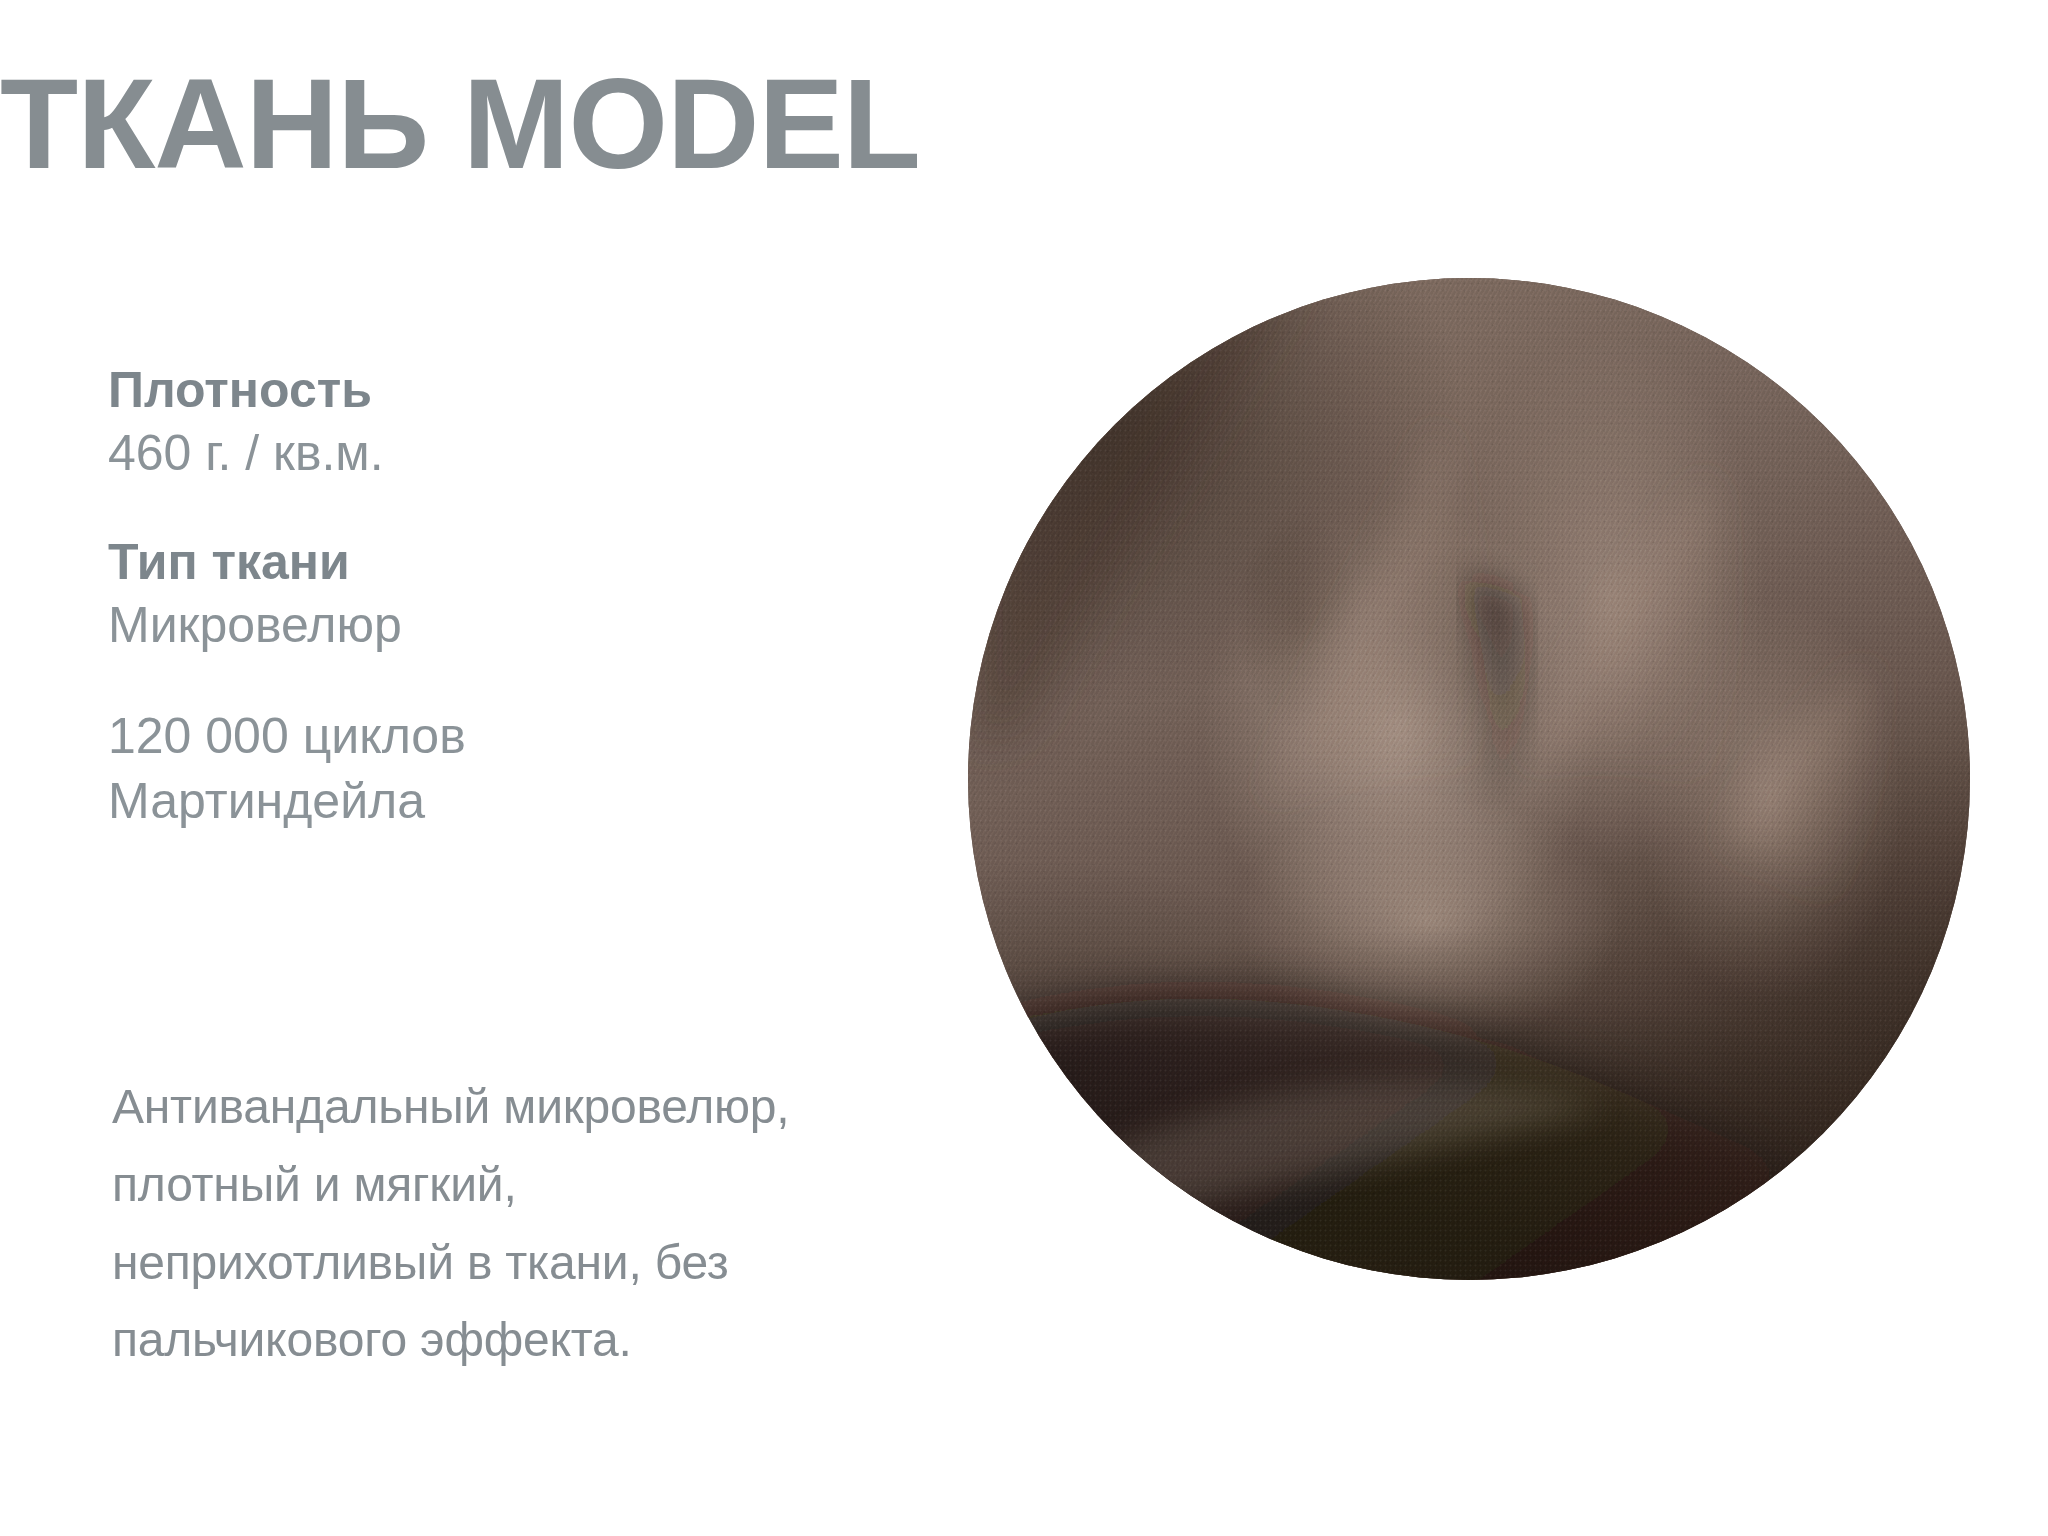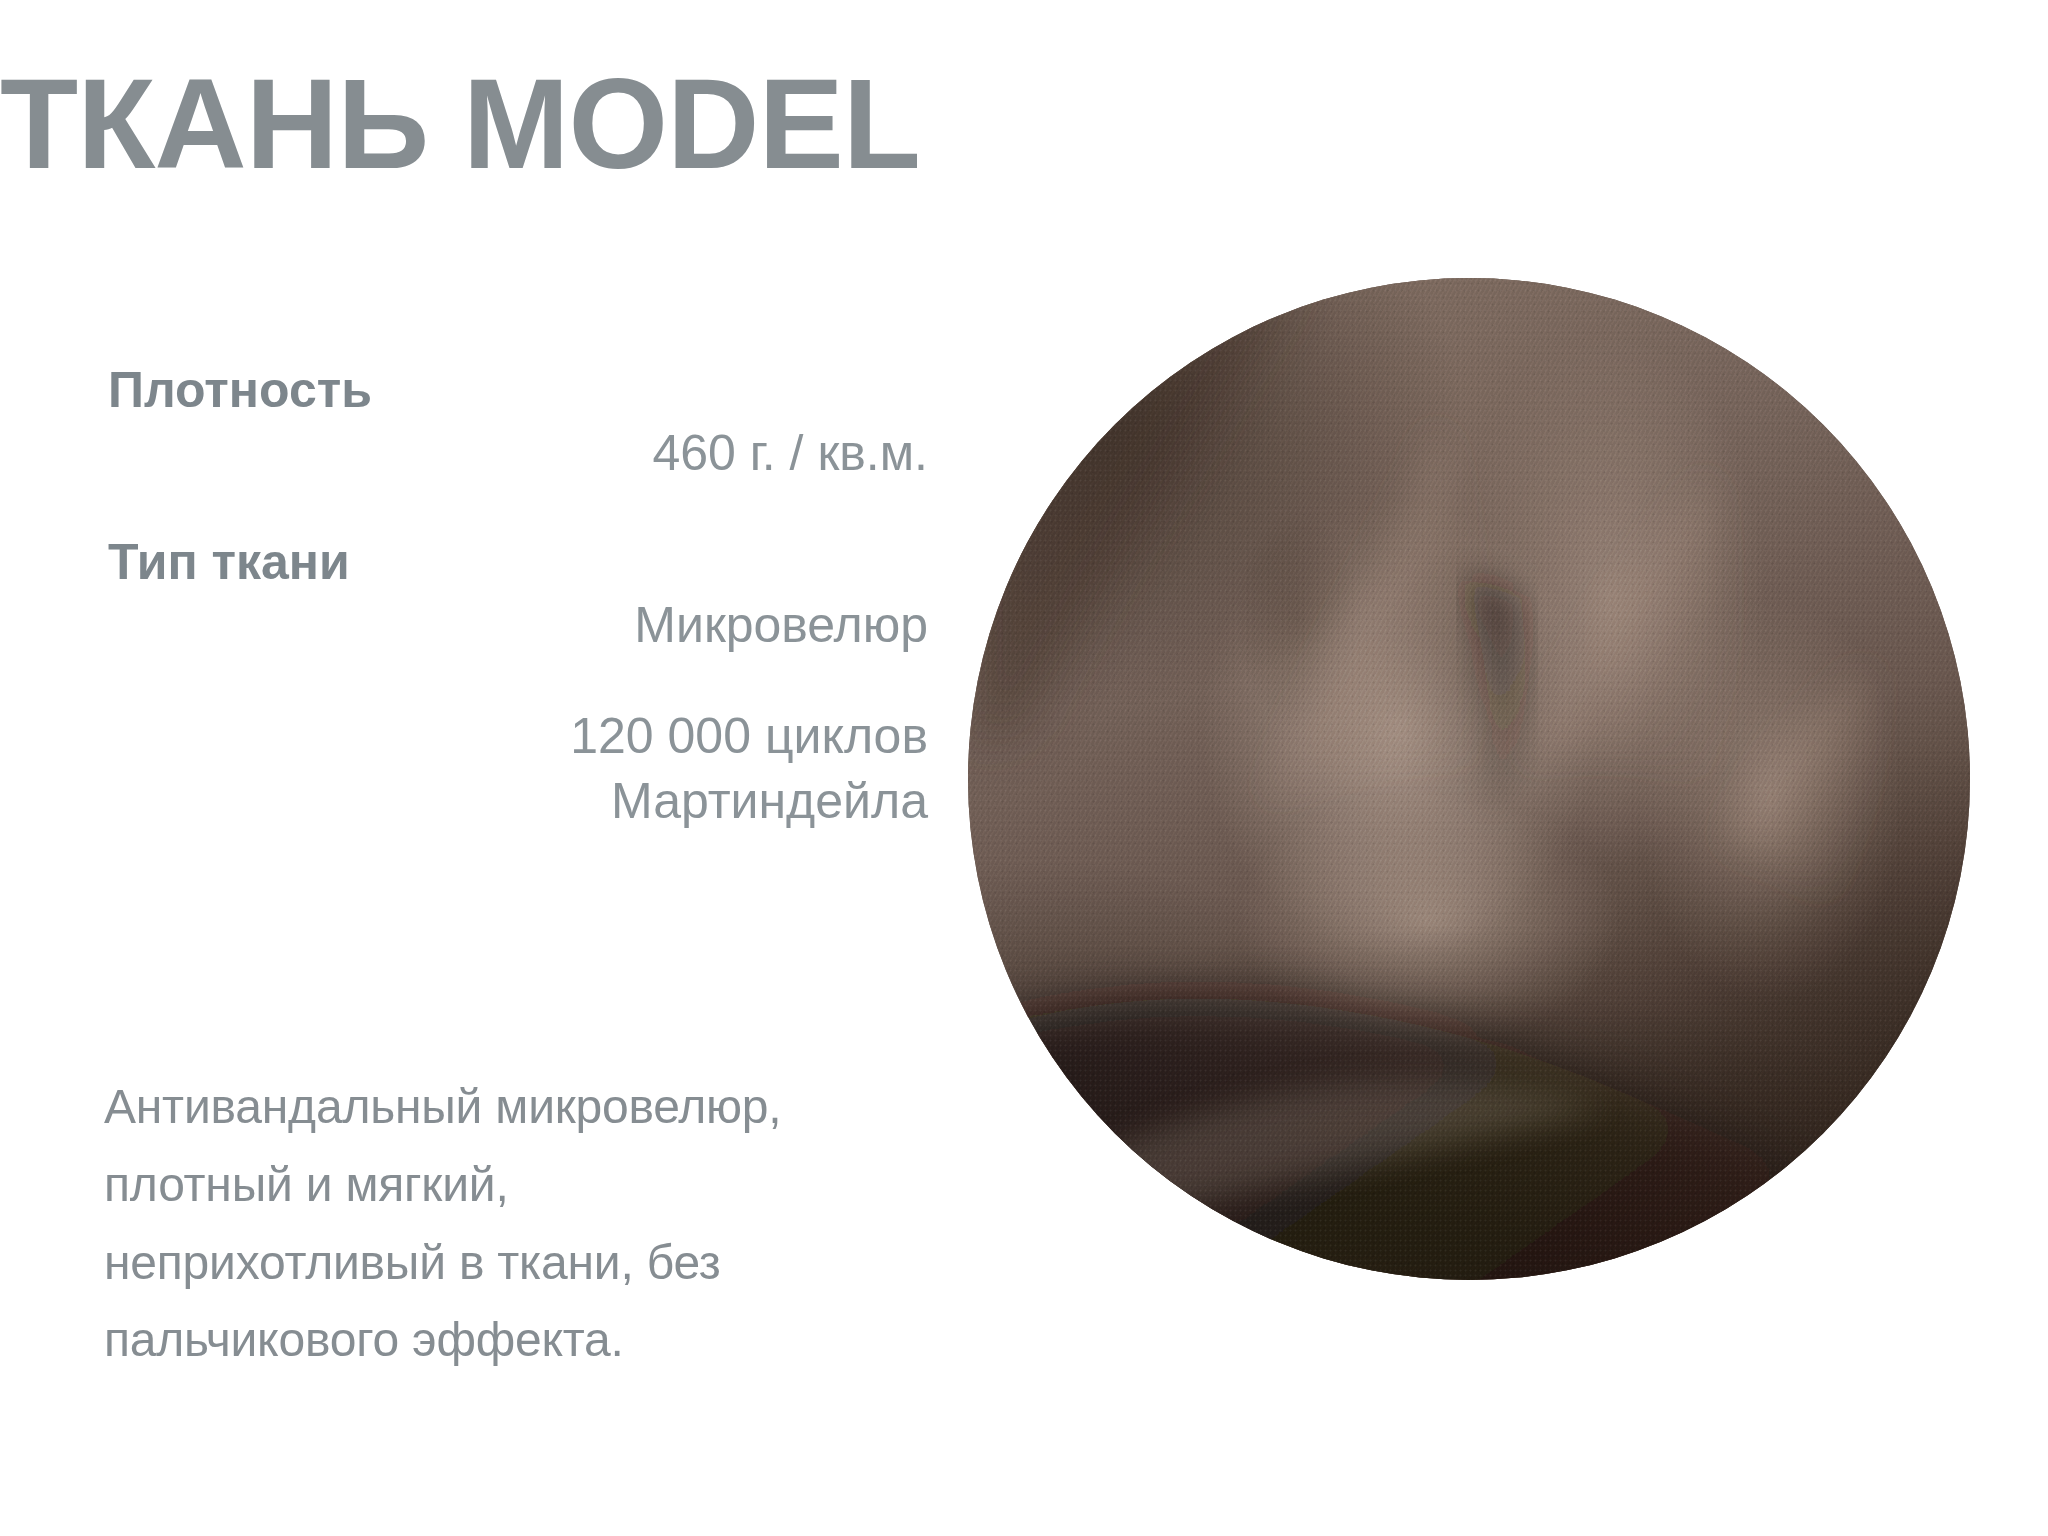--- a/index.html
+++ b/index.html
@@ -60,26 +60,25 @@
   }
   .spec-value {
     font-size: 50px;
     font-weight: 400;
     color: #8b9398;
     line-height: 1.3;
     letter-spacing: 0px;
   }
   .spec-value .v-line {
     display: block;
-    text-align: right;
   }
 
   .description {
     position: absolute;
-    left: 104px;
+    left: 112px;
     top: 1068px;
     width: 940px;
     font-size: 48px;
     font-weight: 400;
     color: #868d92;
     line-height: 1.62;
     letter-spacing: -0.2px;
   }
   .description .d-line {
     display: block;

